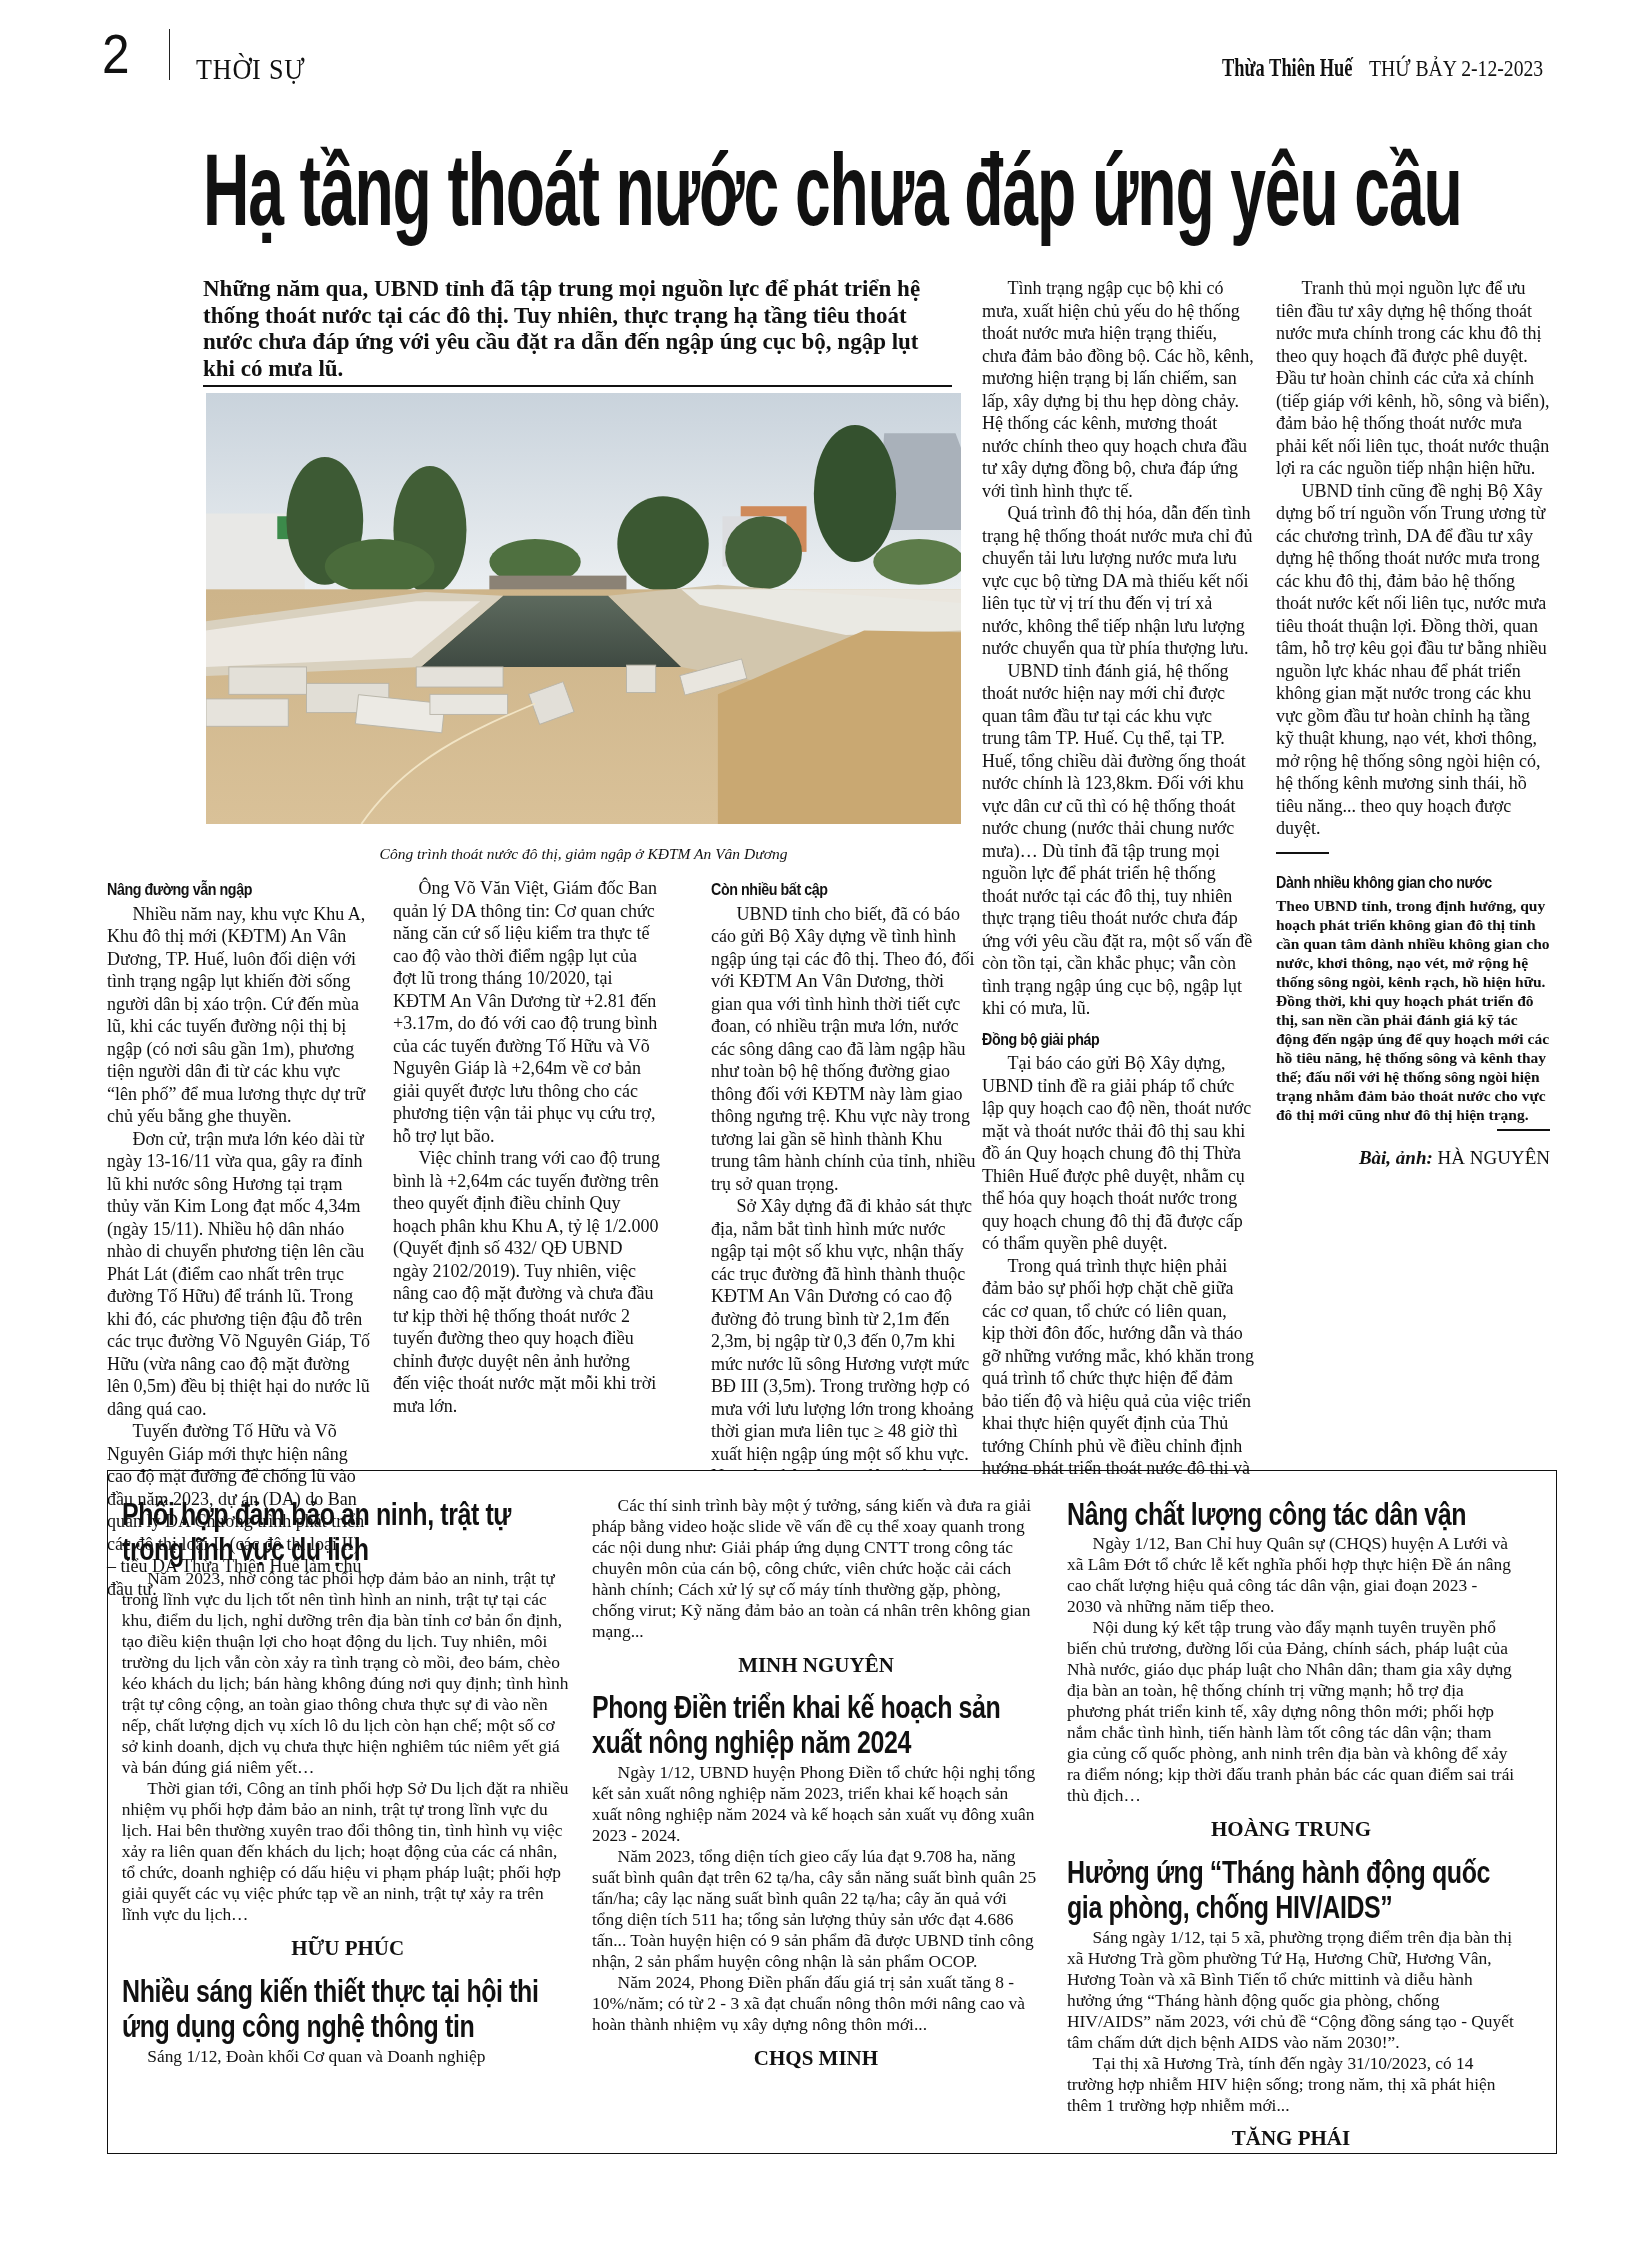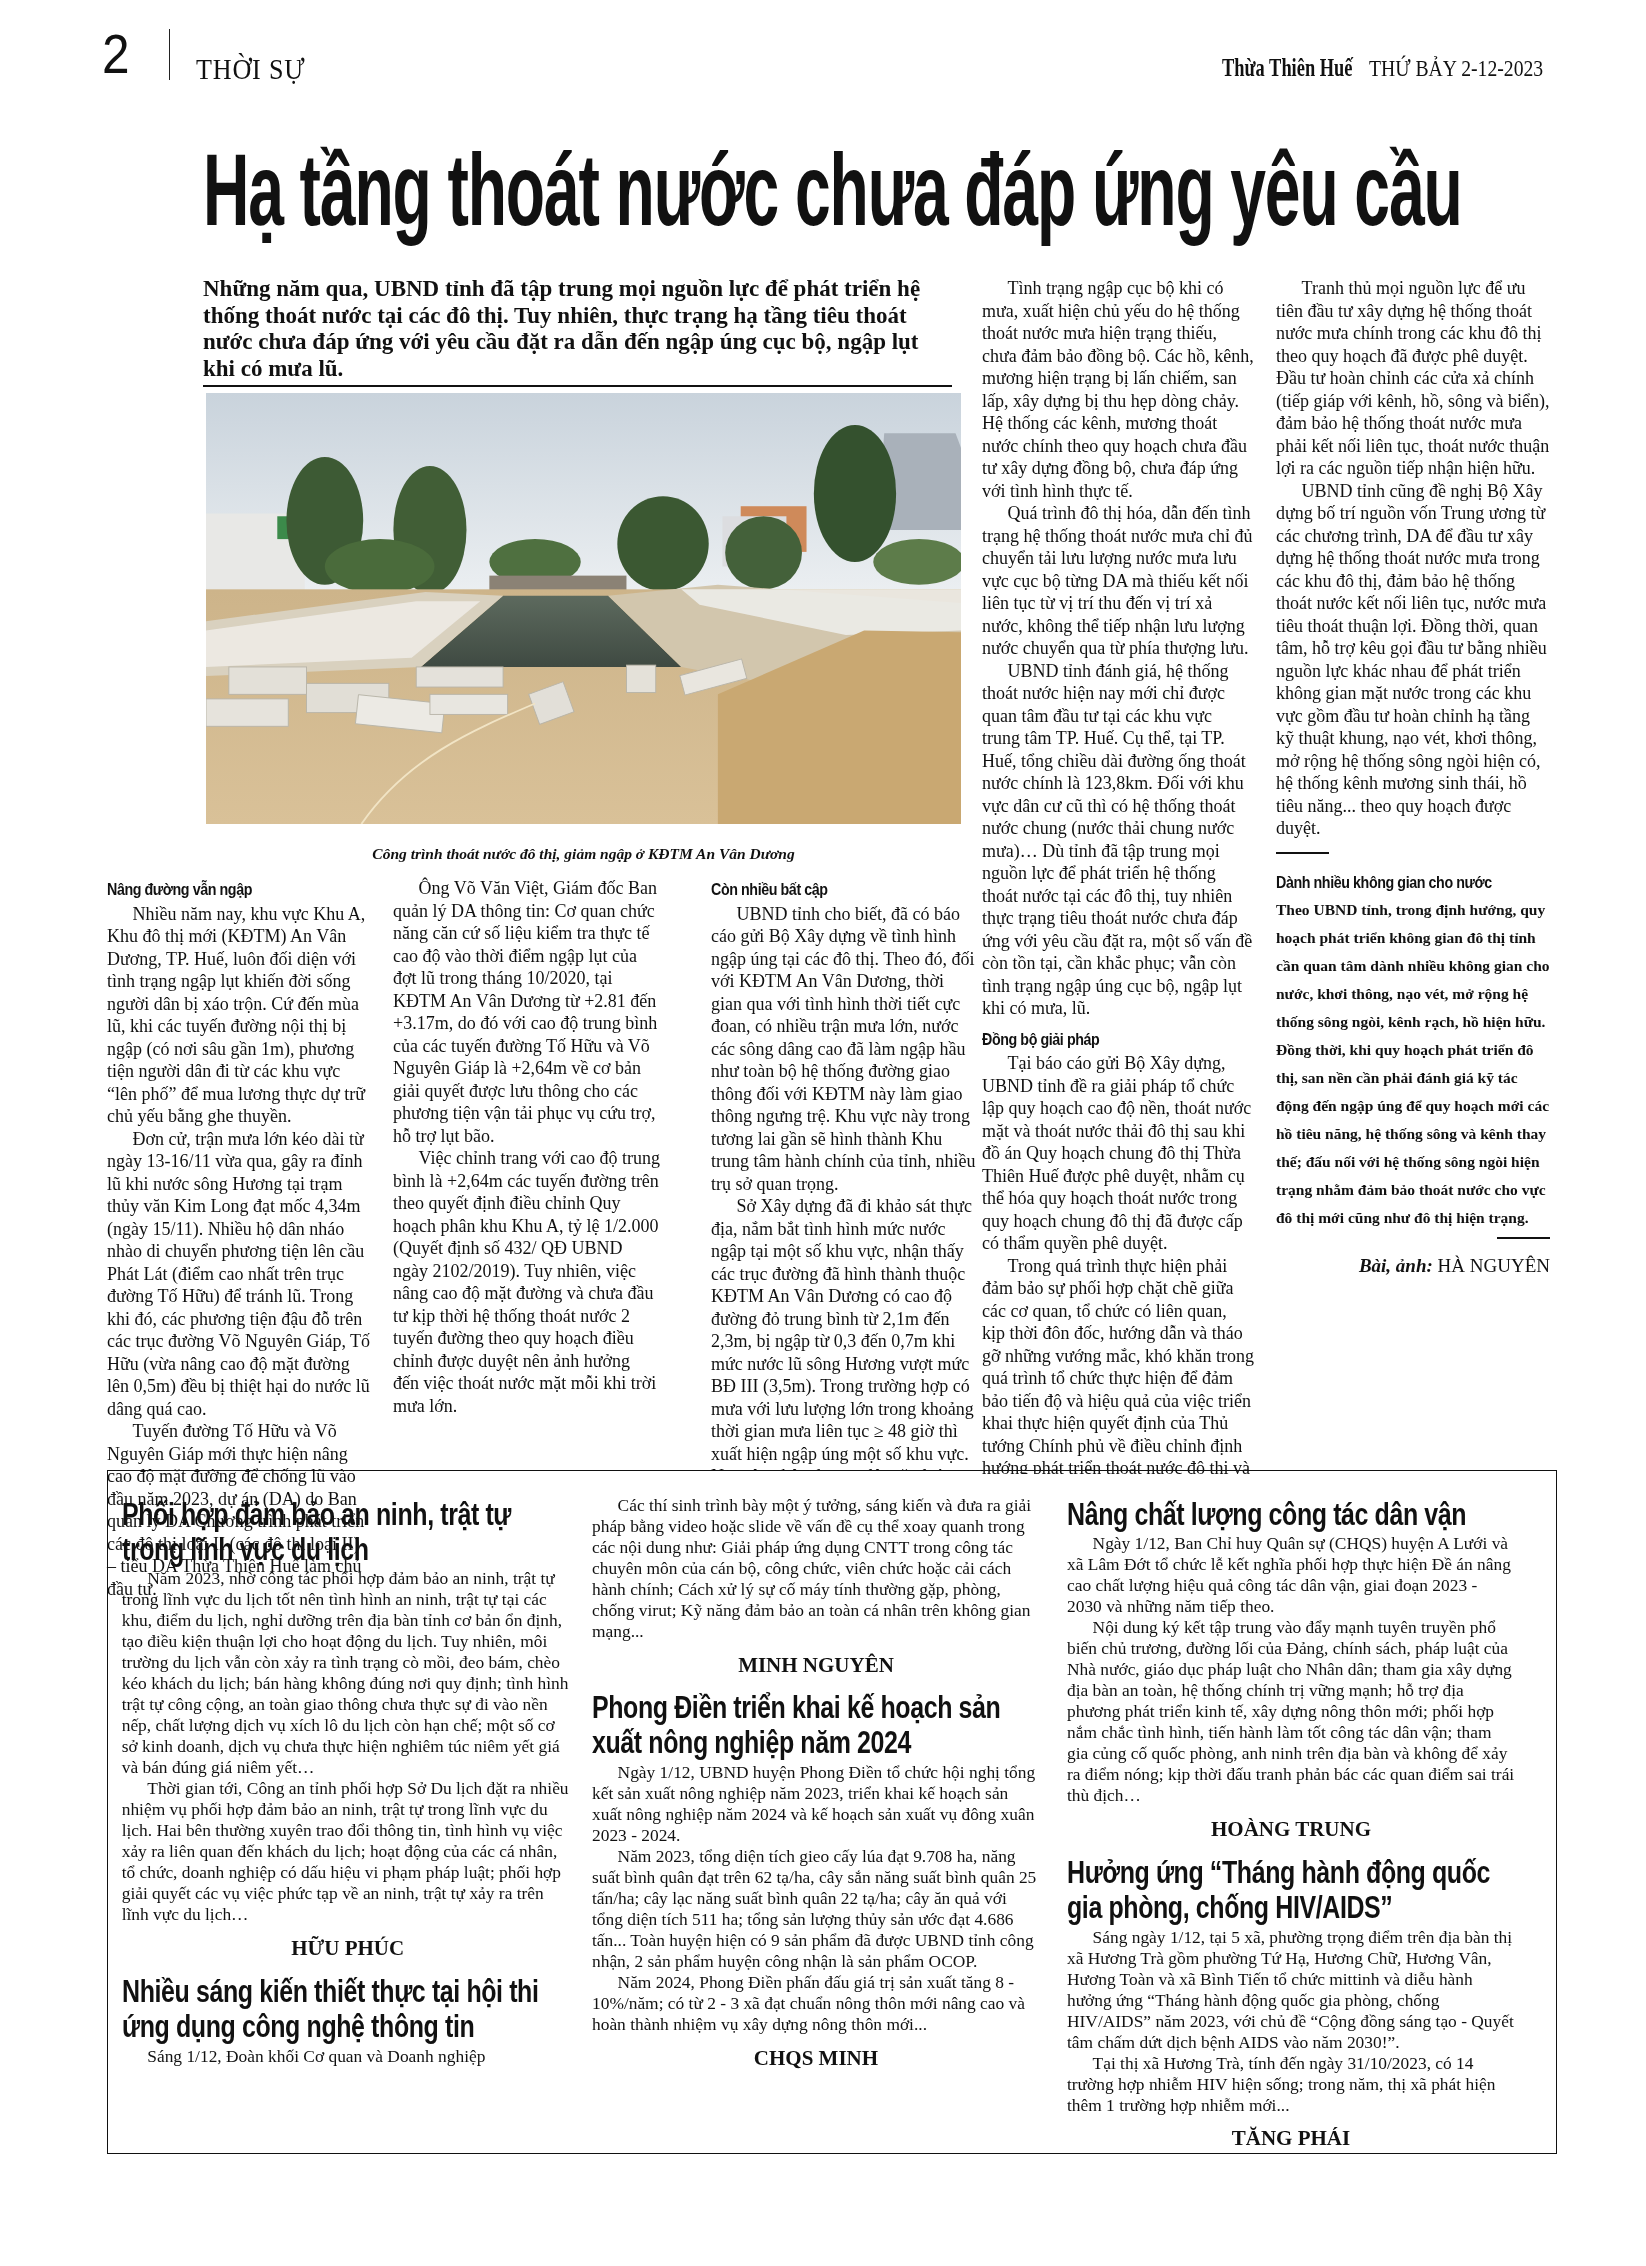--- a/index.html
+++ b/index.html
@@ -16,28 +16,28 @@
   
   .headline { position: absolute; left: 203px; top: 133px; width: 1352px; font-family: "Liberation Sans", sans-serif; font-weight: 700; font-size: 102px; line-height: 114px; letter-spacing: -1.8px; white-space: nowrap; transform: scaleX(0.63); transform-origin: left; }
 
   
   .lead { position: absolute; left: 203px; top: 276px; width: 749px; font-size: 23px; line-height: 26.5px; font-weight: 700; }
   .lead-rule { position: absolute; left: 203px; top: 385px; width: 749px; height: 1.8px; background: #111; }
 
   
   .photo { position: absolute; left: 206px; top: 393px; width: 755px; height: 431px; overflow: hidden; background: #d8d2c4; }
   .photo svg { width: 100%; height: 100%; display: block; }
-  .caption { position: absolute; left: 206px; top: 845px; width: 755px; text-align: center; font-size: 15.5px; font-weight: 700; font-style: italic; }
+  .caption { position: absolute; left: 206px; top: 845px; width: 755px; text-align: center; font-size: 15.5px; font-weight: 400; font-style: italic; }
 
   
   .col { position: absolute; font-size: 18px; line-height: 22.5px; text-align: left; }
   .col p { text-indent: 25.6px; }
   .col p.noindent { text-indent: 0; }
   .subhead { font-family: "Liberation Sans", sans-serif; font-weight: 700; font-size: 17.4px; line-height: 25.6px; letter-spacing: -0.5px; transform: scaleX(0.82); transform-origin: left; white-space: nowrap; text-indent: 0; }
-  .sidebar-text { font-weight: 700; font-size: 15.5px; line-height: 28px; }
+  .sidebar-text { font-weight: 700; font-size: 15.5px; line-height: 19px; }
   .short-rule { width: 53px; height: 1.4px; background: #111; margin: 12.8px 0 16.4px 0; }
   .short-rule.right { margin-left: auto; margin-top: 5.5px; }
   .byline { text-align: right; font-size: 19px; margin-top: 12.8px; }
   .byline em { font-weight: 700; font-style: italic; }
 
   
   .news-box { position: absolute; left: 107px; top: 1470px; width: 1450px; height: 684px; border: 1.8px solid #111; }
   .news-col { position: absolute; font-size: 17.4px; line-height: 21px; }
   .news-col p { text-indent: 25.6px; }
   .news-title { font-family: "Liberation Sans", sans-serif; font-weight: 700; font-size: 32px; line-height: 35px; letter-spacing: -0.5px; transform: scaleX(0.78); transform-origin: left; width: 128%; margin-bottom: 1.8px; }

